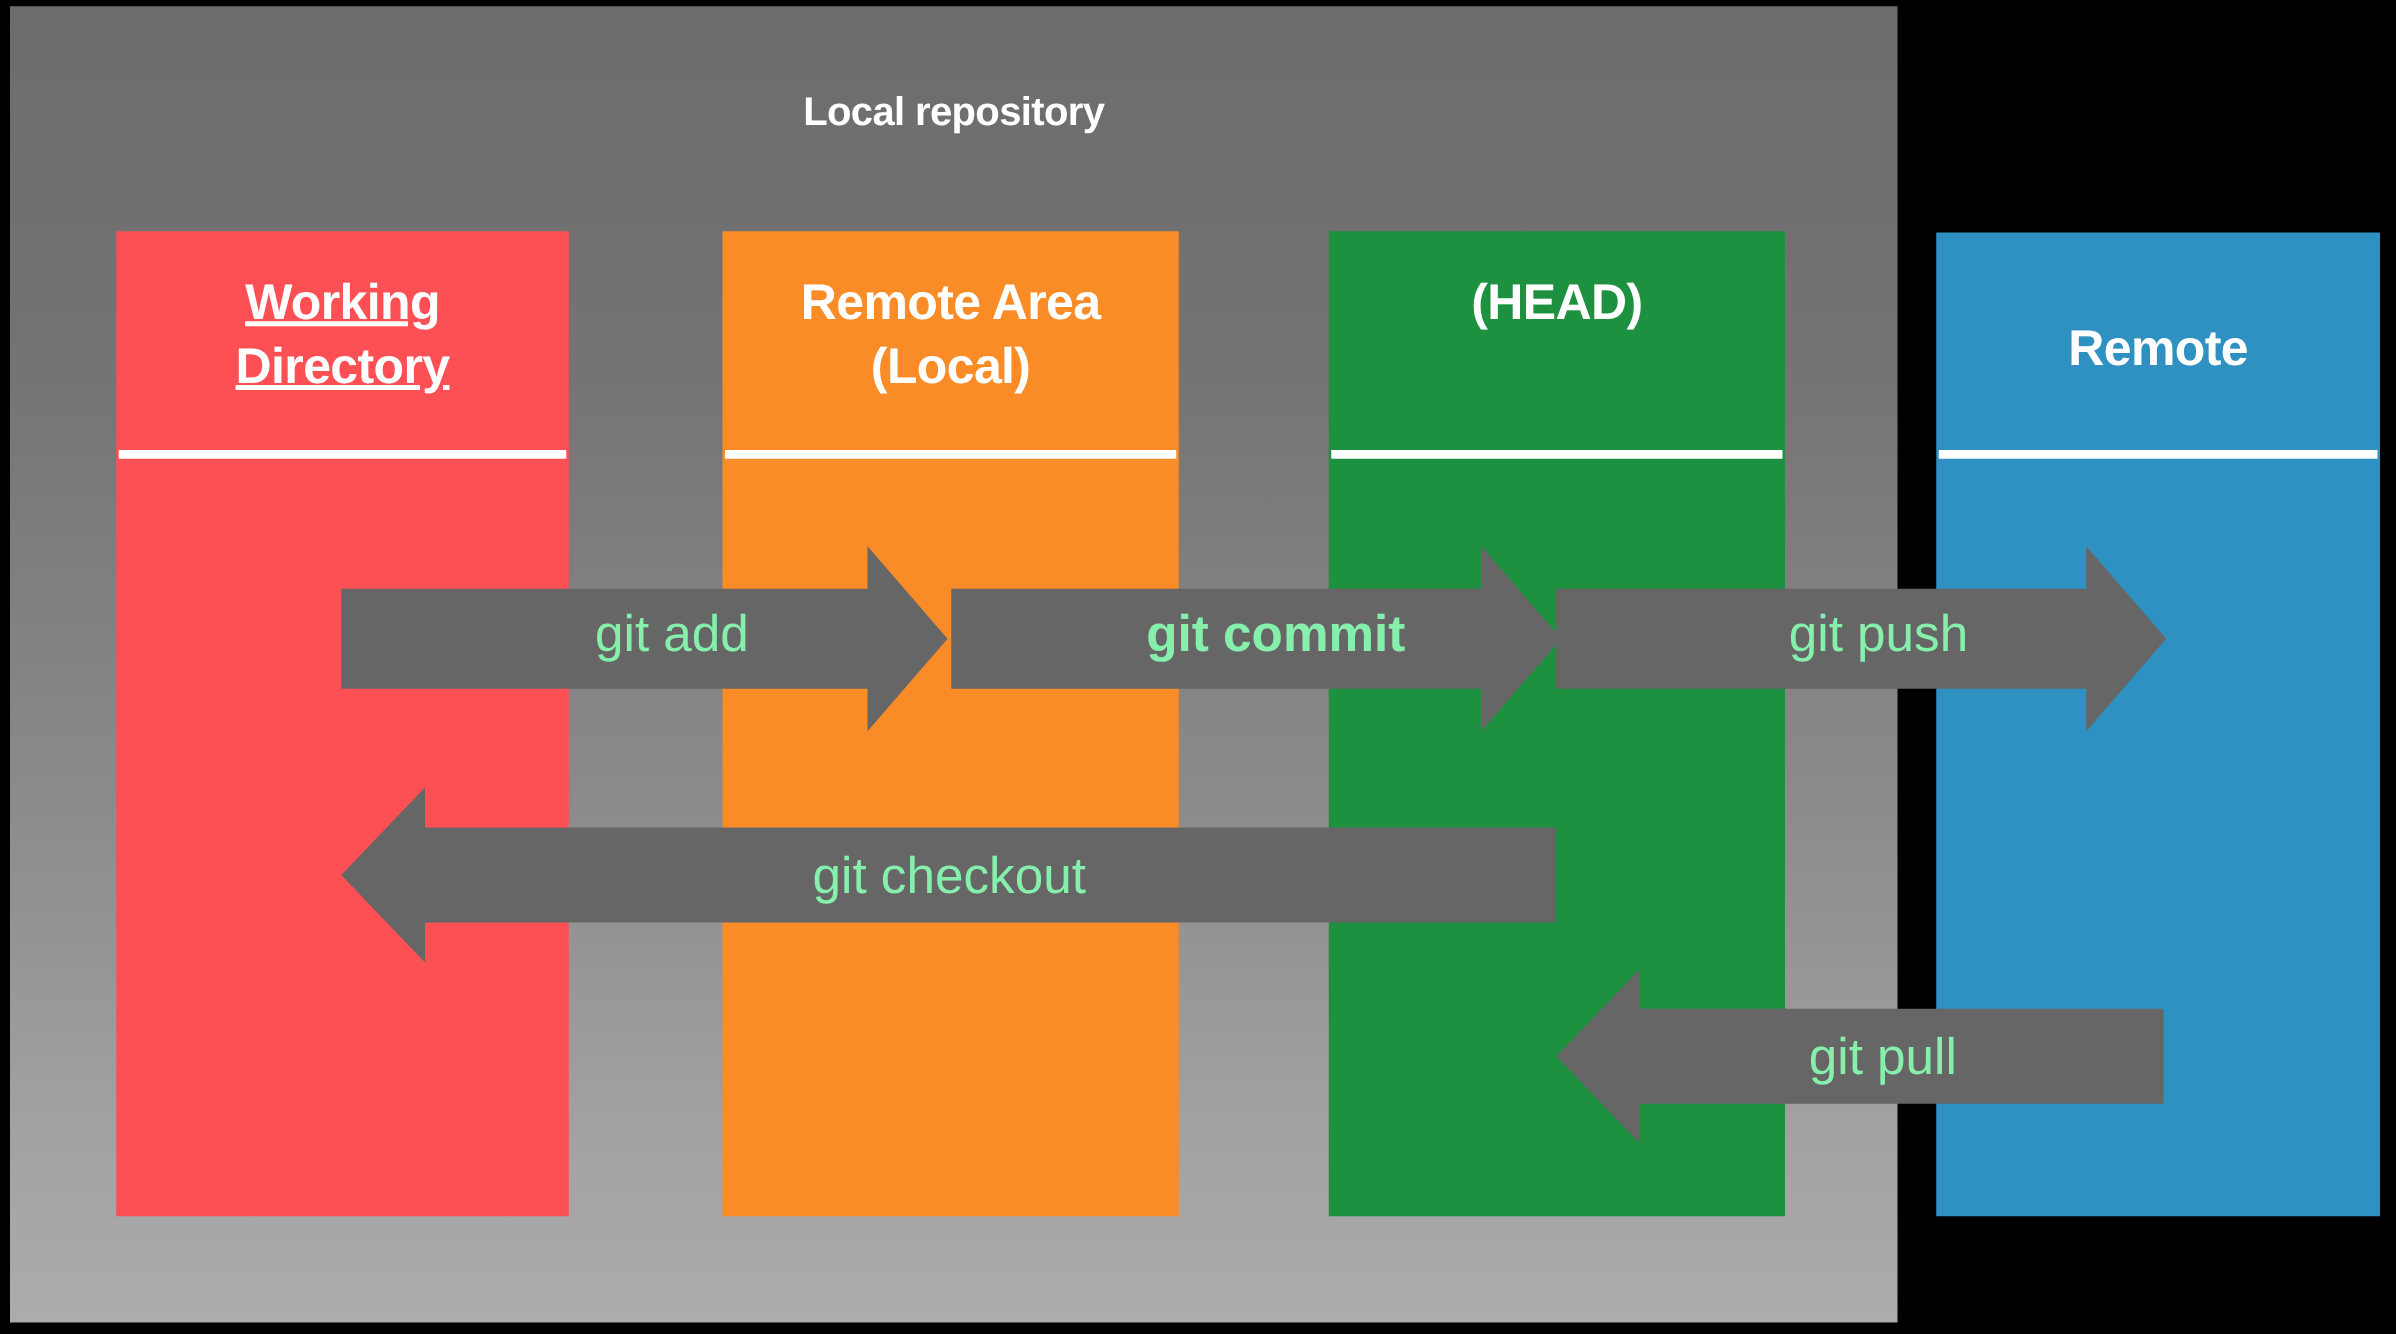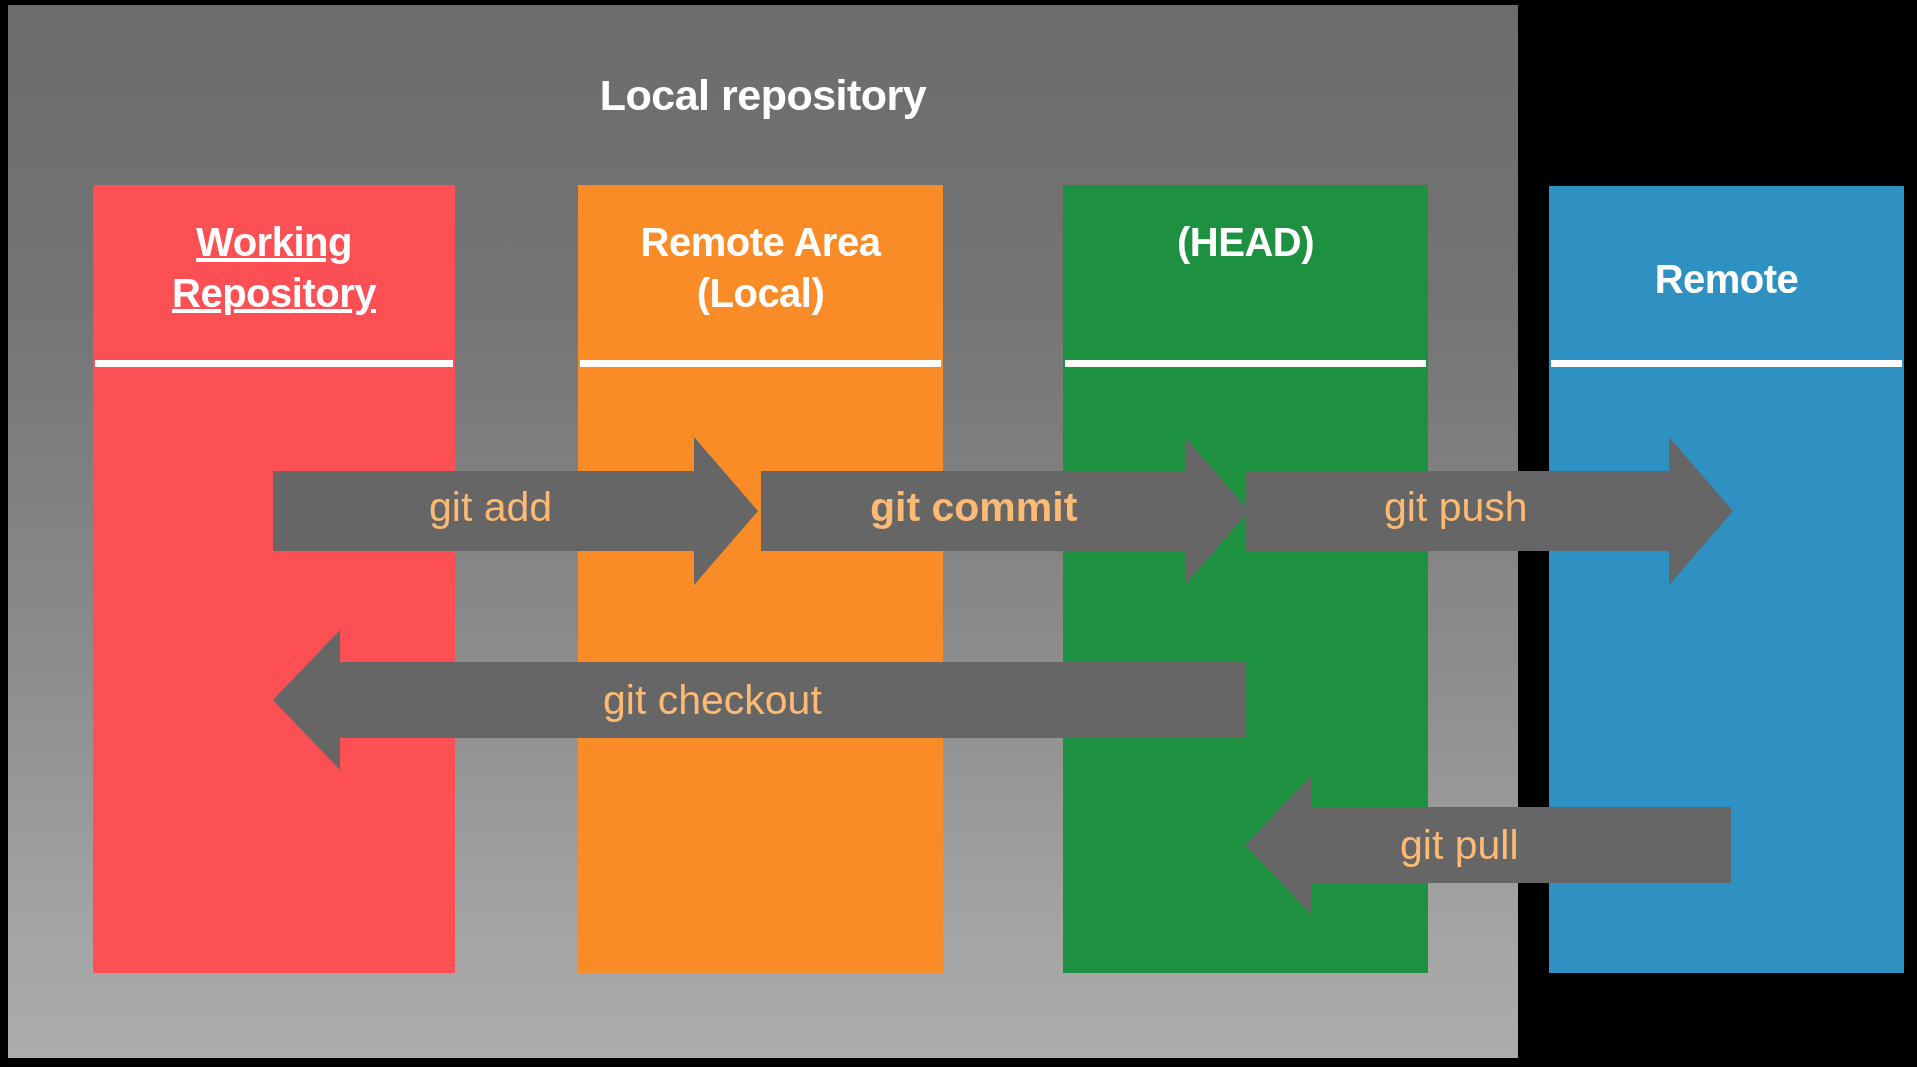--- a/index.html
+++ b/index.html
@@ -34,21 +34,21 @@
     background: linear-gradient(to bottom, #6c6c6c 0%, #747474 28%, #8c8c8c 62%, #a4a4a4 88%, #acacac 100%);
   }
 
   .panel-title {
     position: absolute;
     left: 0;
     top: 68px;
     width: 1510px;
     text-align: center;
     color: #ffffff;
-    font-size: 43px;
+    font-size: 32px;
     font-weight: bold;
     letter-spacing: -0.5px;
     line-height: 1.05;
   }
 
   
   .col-box {
     position: absolute;
     top: 185px;
     height: 788px;
@@ -113,26 +113,27 @@
   
   .arrow {
     position: absolute;
   }
   .arrow svg {
     display: block;
     overflow: visible;
   }
   .arrow-label {
     position: absolute;
-    color: #fdba74;
+    color: #86efac;
     font-size: 41px;
     font-weight: normal;
     white-space: nowrap;
     letter-spacing: 0px;
     line-height: 1;
+    margin-left: 47px;
   }
 
   .ar-add        { left: 273px;  top: 437px; }
   .ar-commit     { left: 761px;  top: 437px; }
   .ar-push       { left: 1245px; top: 437px; }
   .ar-checkout   { left: 273px;  top: 630px; }
   .ar-pull       { left: 1245px; top: 775px; }
 
   .lbl-add       { left: 429px;  top: 487px; }
   .lbl-commit    { left: 870px;  top: 487px; font-weight: bold; }
@@ -145,21 +146,21 @@
 
 <div id="stage">
 
   <div class="local-panel">
     <div class="panel-title">Local repository</div>
   </div>
 
   <div class="col-box box-working">
     <div class="col-title">
       <div>Working</div>
-      <div>Repository</div>
+      <div>Directory</div>
     </div>
     <div class="col-divider"></div>
   </div>
 
   <div class="col-box box-staging">
     <div class="col-title">
       <div>Remote Area</div>
       <div>(Local)</div>
     </div>
     <div class="col-divider"></div>

